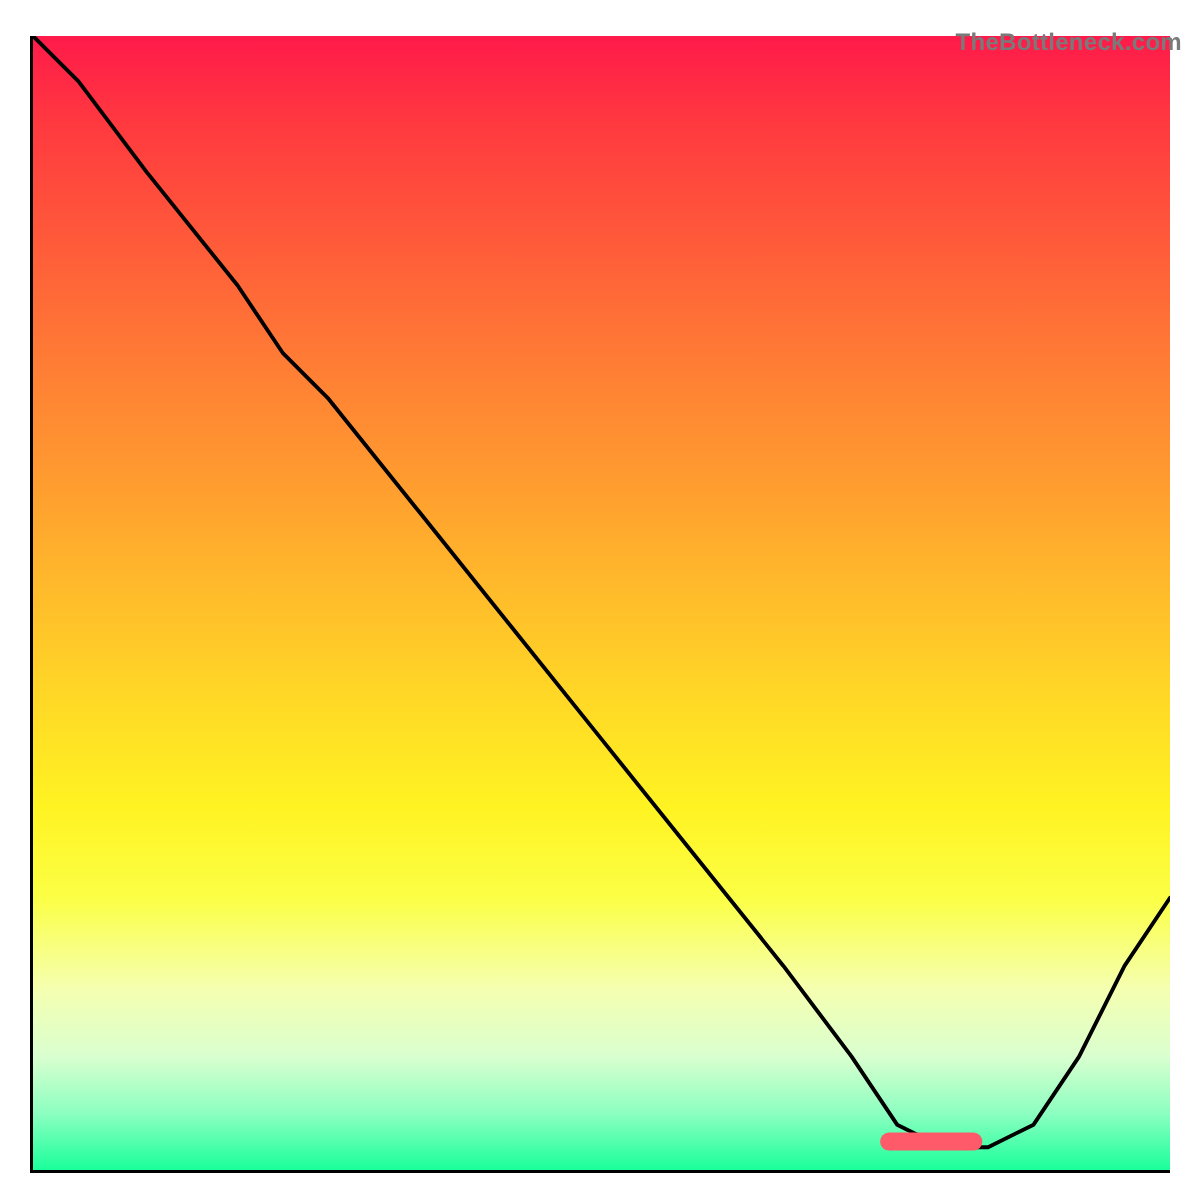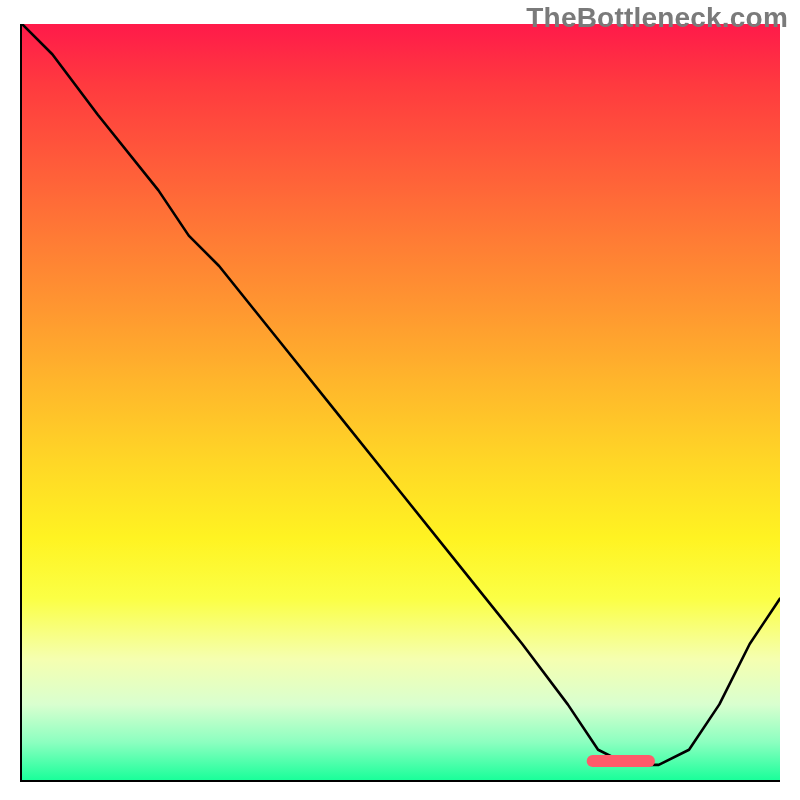--- a/index.html
+++ b/index.html
@@ -11,23 +11,23 @@
     font-family: Arial, Helvetica, sans-serif;
     position: relative;
   }
   .container {
     width: 800px;
     height: 800px;
     position: relative;
   }
   .watermark {
     position: absolute;
-    top: 2px;
+    top: 20px;
     right: 12px;
-    font-size: 28px;
+    font-size: 16px;
     font-weight: bold;
     color: #7a7a7a;
     letter-spacing: 0.2px;
     z-index: 10;
   }
   .plot-area {
     position: absolute;
     left: 20px;
     top: 24px;
     width: 760px;

